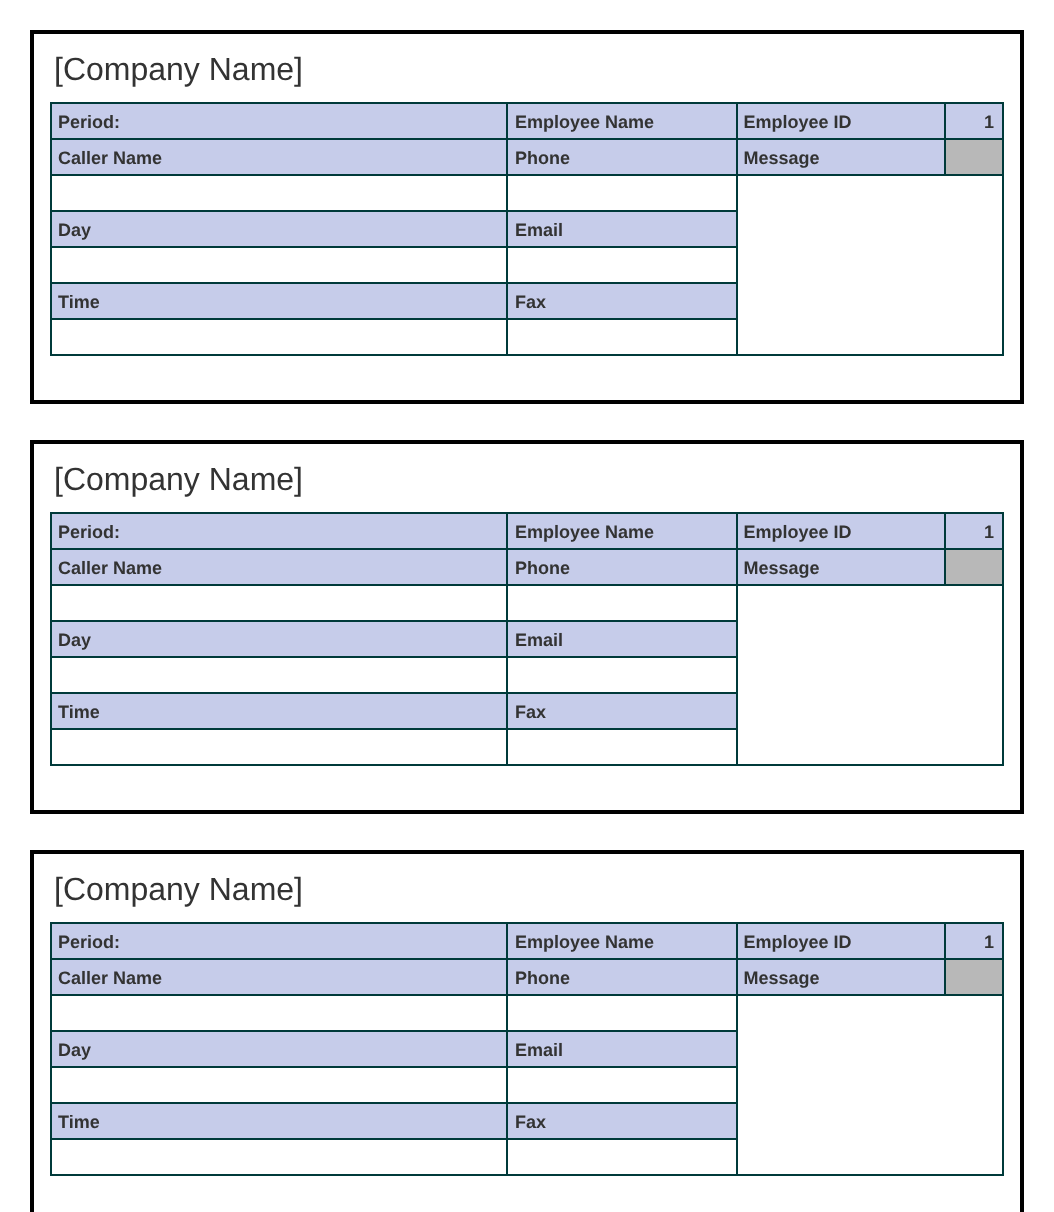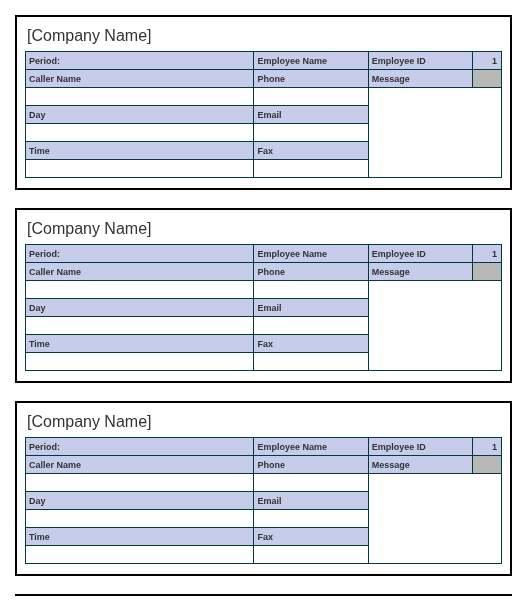--- a/index.html
+++ b/index.html
@@ -5,21 +5,21 @@
   body {
     margin: 0;
     padding: 15px 15px 5px 15px;
     font-family: Arial, sans-serif;
     background: #fff;
     width: 497px;
   }
   .card {
     border: 2px solid #000;
     margin-bottom: 18px;
-    padding: 6px 8px 10px 8px;
+    padding: 6px 8px 22px 8px;
   }
   .company {
     font-size: 16px;
     color: #333;
     padding: 4px 2px 6px 2px;
   }
   table {
     width: 100%;
     border-collapse: collapse;
     table-layout: fixed;

